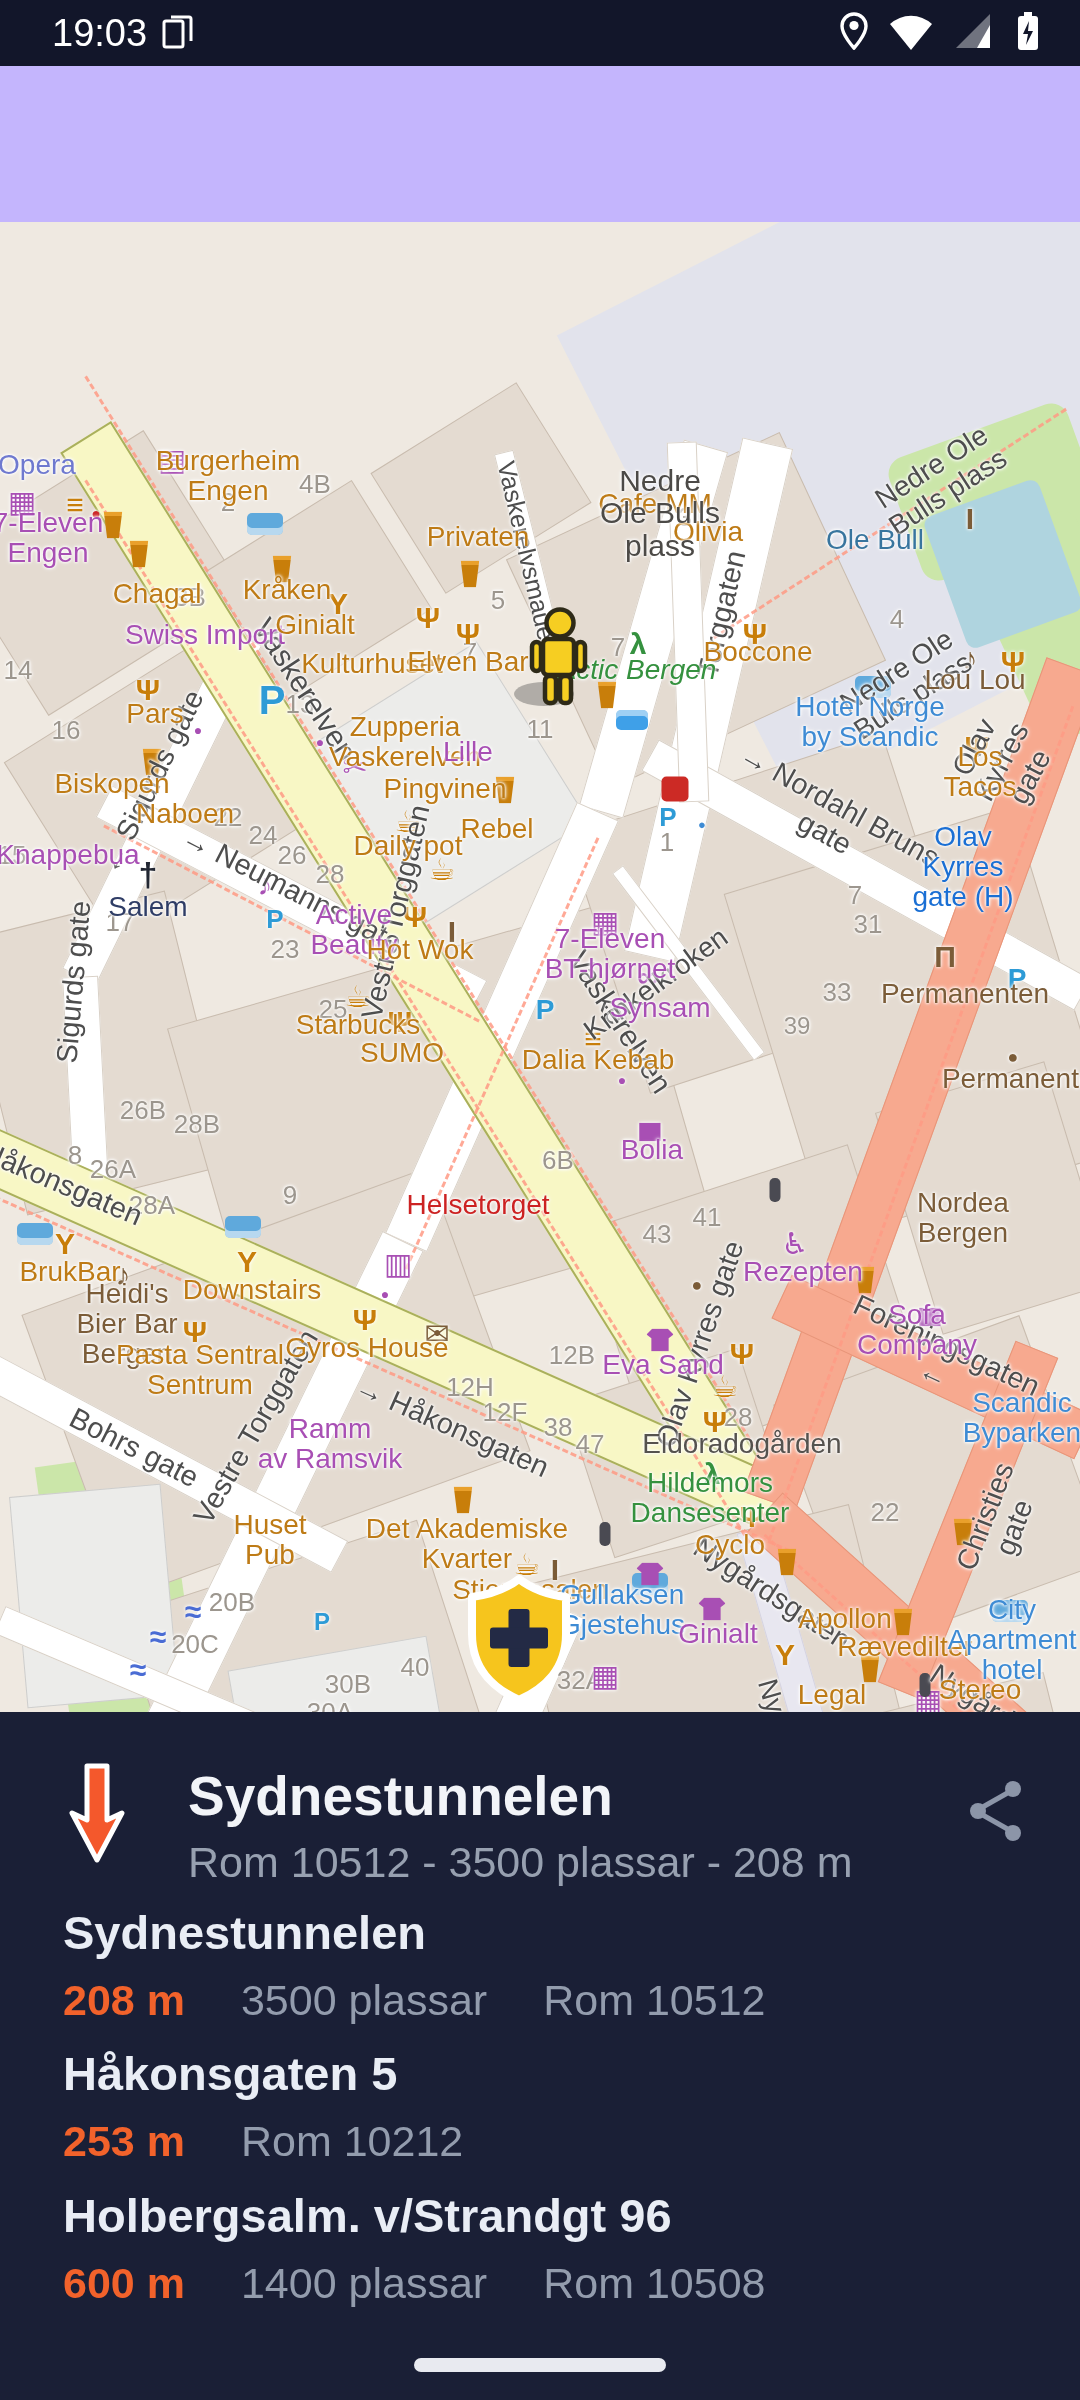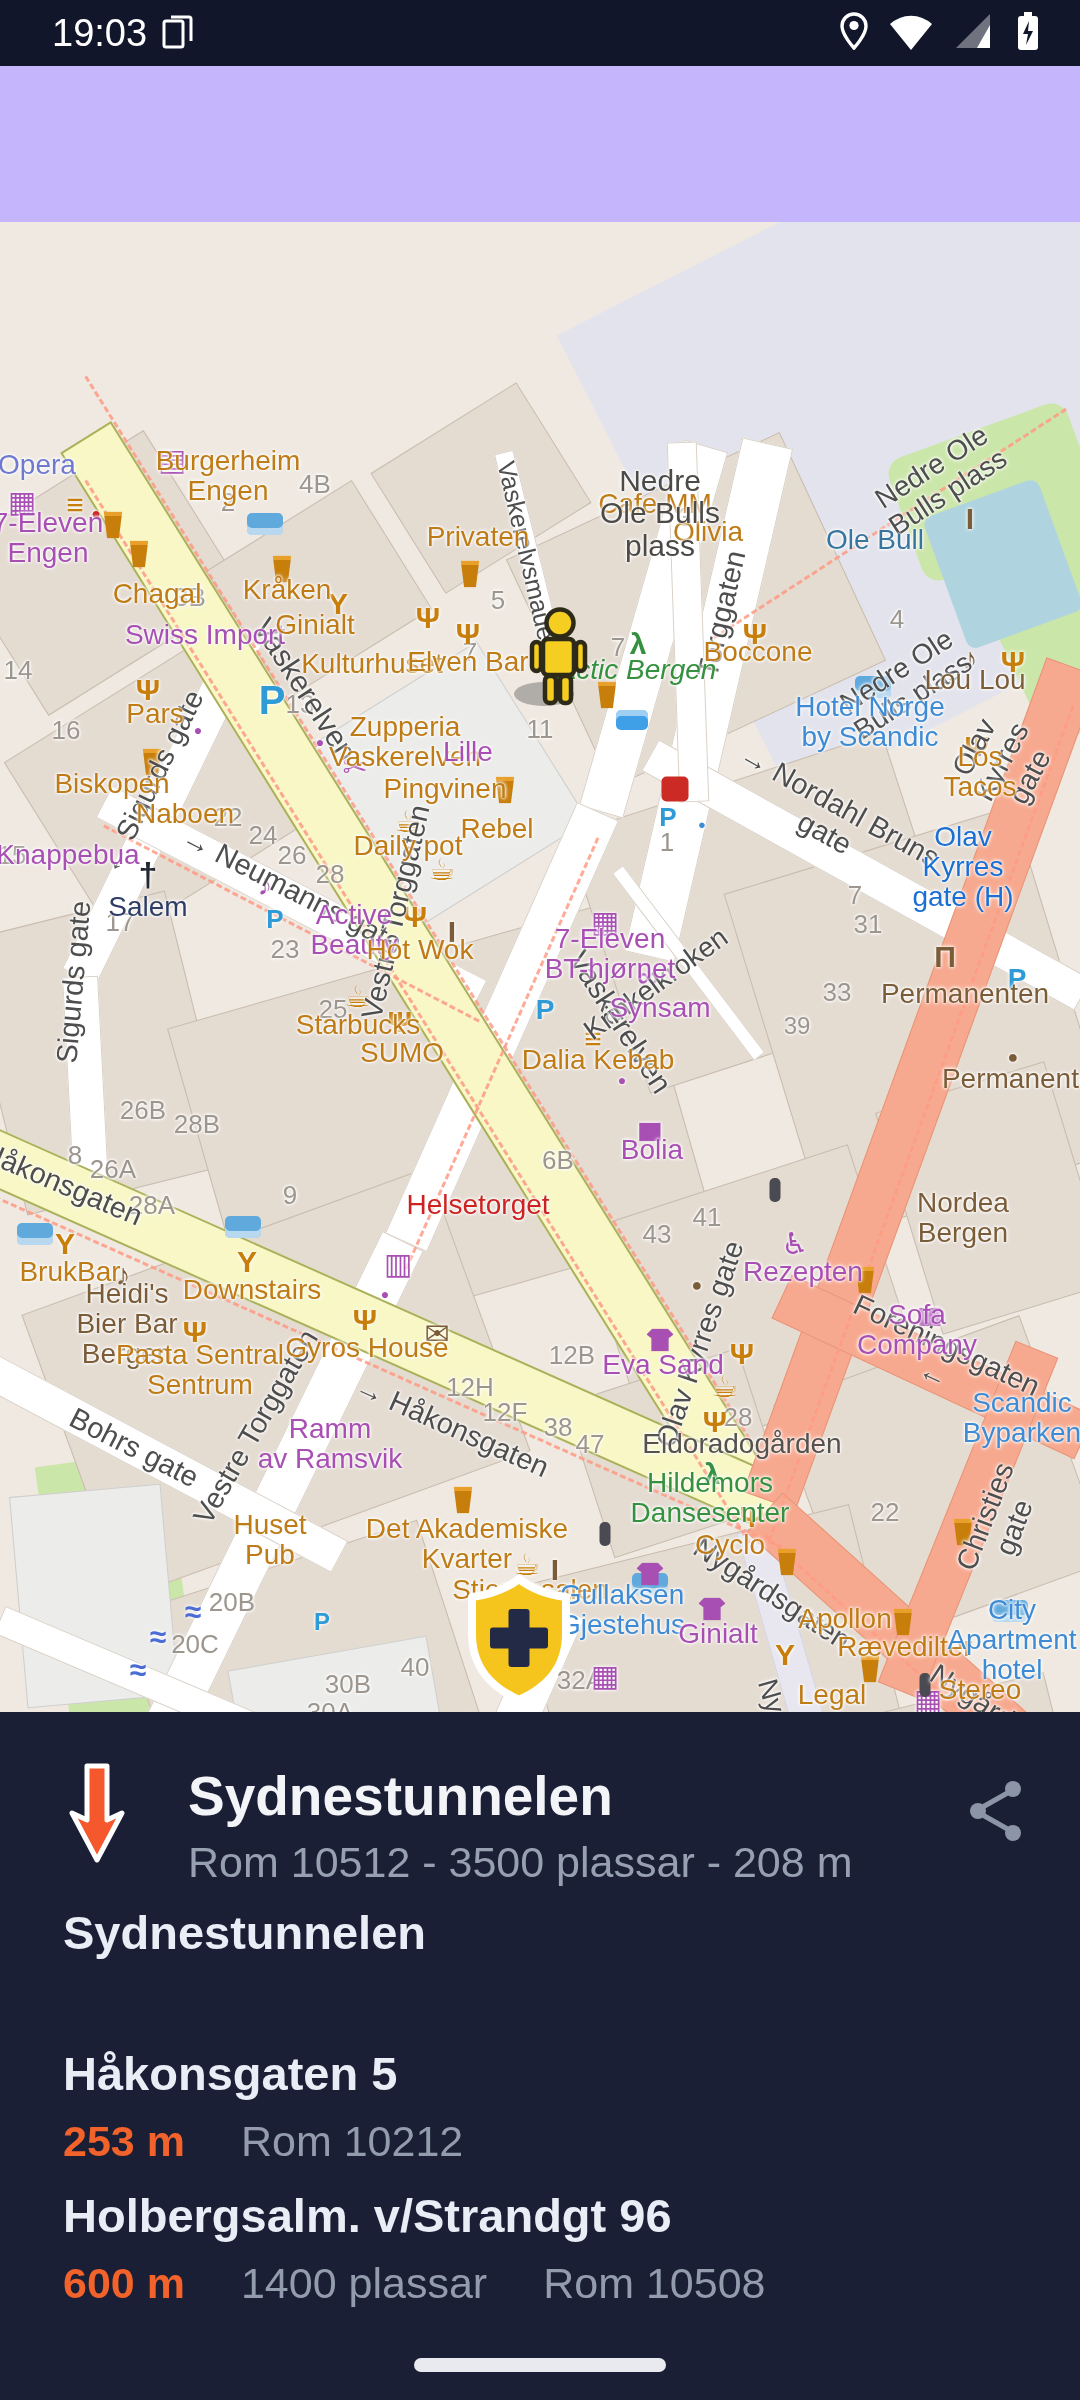--- a/index.html
+++ b/index.html
@@ -469,20 +469,25 @@
             <circle cx="46" cy="10" r="8"></circle>
             <circle cx="11" cy="32" r="8"></circle>
             <circle cx="46" cy="54" r="8"></circle>
           </g>
         </svg>
       </div>
     </div>
     <div class="list" id="shelter-list">
         <div class="item" style="top: 15px;">
           <div class="item-name">Sydnestunnelen</div>
+          <div class="item-meta">
+            <span class="item-dist">208 m</span>
+            <span>3500 plassar</span>
+            <span>Rom 10512</span>
+          </div>
         </div>
         <div class="item" style="top: 156px;">
           <div class="item-name">Håkonsgaten 5</div>
           <div class="item-meta">
             <span class="item-dist">253 m</span>
             <span>Rom 10212</span>
           </div>
         </div>
         <div class="item" style="top: 298px;">
           <div class="item-name">Holbergsalm. v/Strandgt 96</div>

